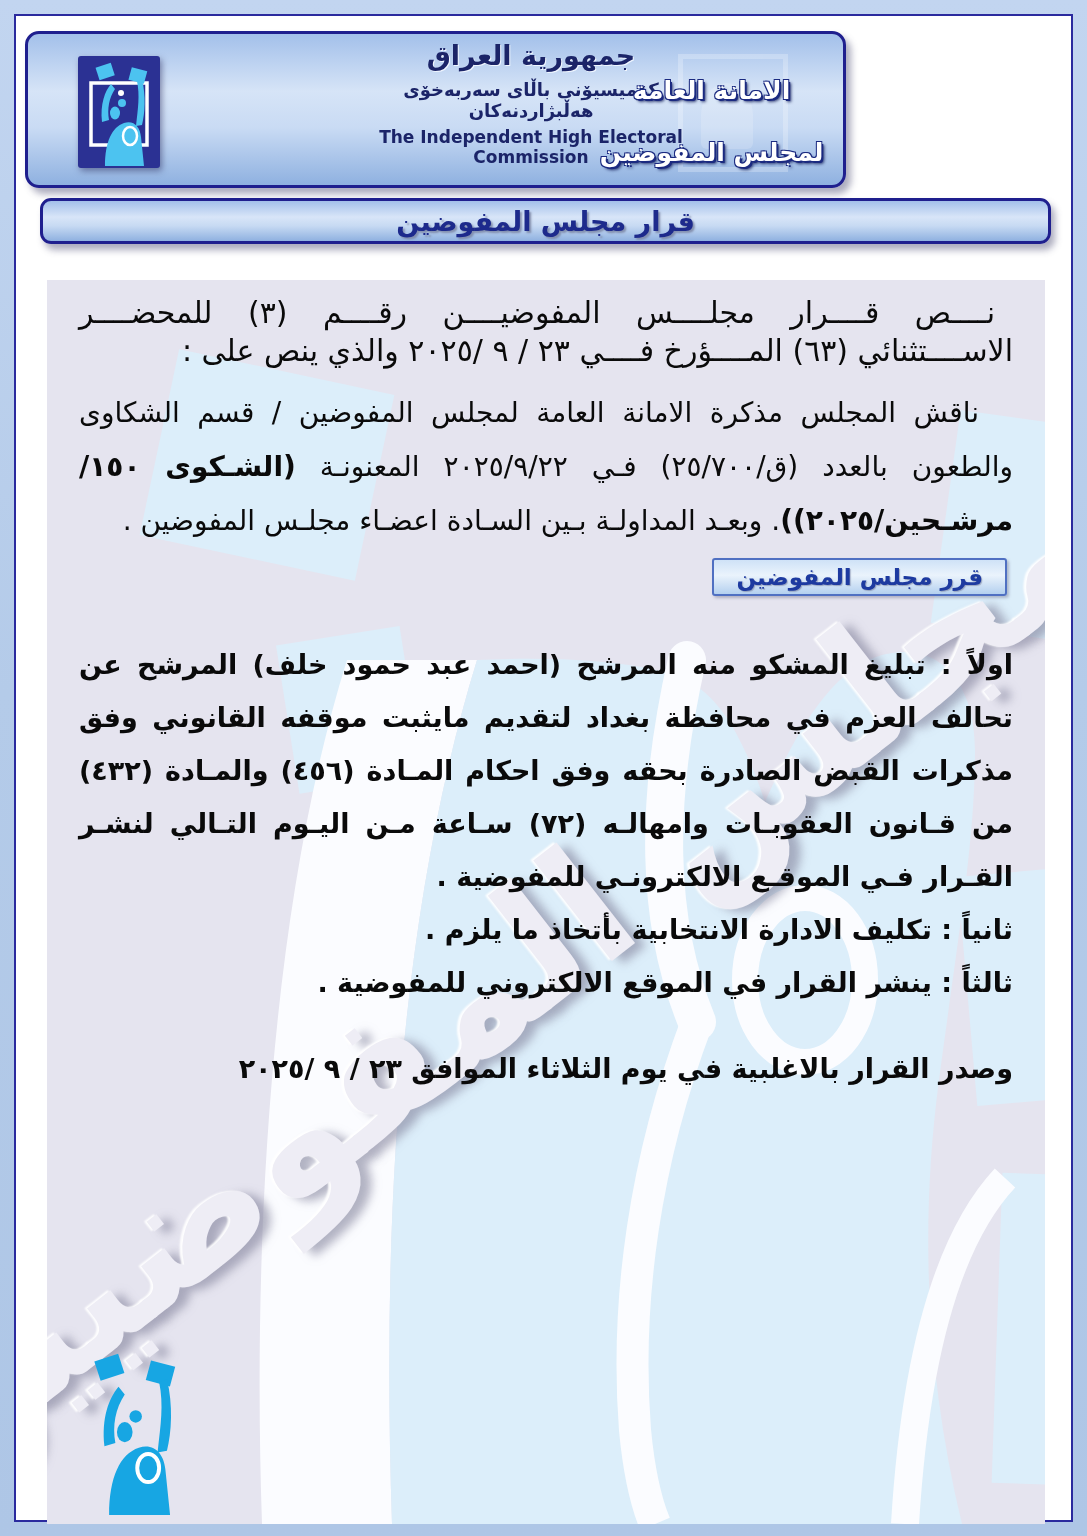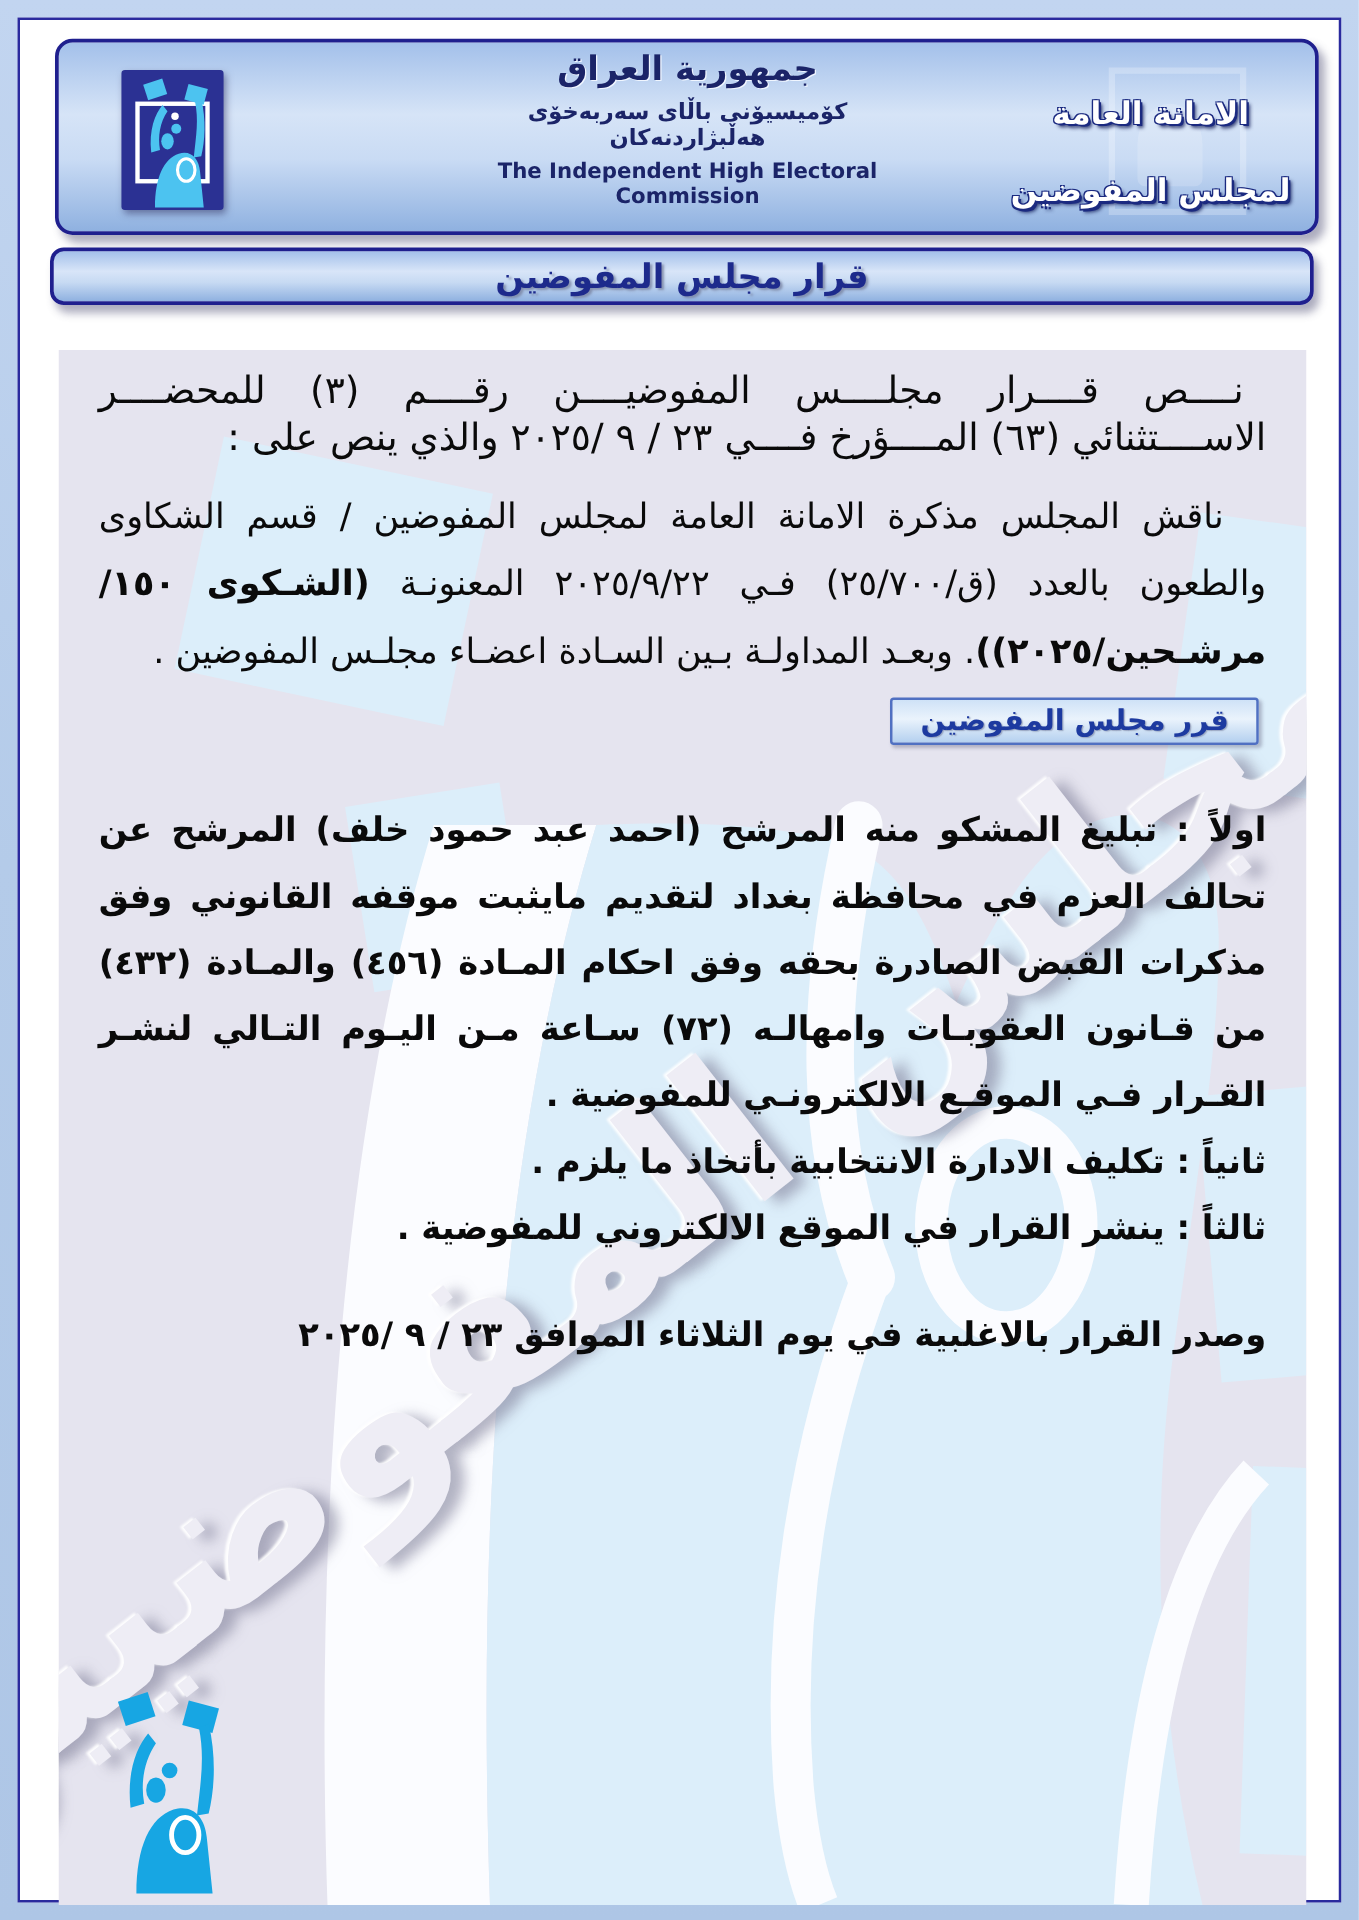--- a/index.html
+++ b/index.html
@@ -8,21 +8,21 @@
     font-family:"DejaVu Sans", sans-serif;
     background:linear-gradient(180deg,#c2d5f0 0%, #b4cbe9 45%, #aec6e6 100%);
     position:relative; overflow:hidden;
   }
   .page-frame {
     position:absolute; left:14px; top:14px; width:1059px; height:1508px;
     background:#ffffff; border:2px solid #2a2a9e;
   }
   
   .header-box {
-    position:absolute; left:28px; top:15px; width:1011px; height:157px;
+    position:absolute; left:9px; top:15px; width:821px; height:157px;
     border:3px solid #1f1f8e; border-radius:14px;
     background:linear-gradient(180deg,#a3c0ea 0%, #d6e4f7 38%, #c9dbf4 62%, #8fb1e0 100%);
     box-shadow:5px 6px 7px rgba(70,70,110,0.45);
   }
   .hdr-ghost {
     position:absolute; right:55px; top:20px; width:110px; height:118px;
     border:5px solid rgba(255,255,255,0.30); opacity:.8;
   }
   .hdr-ghost::after{
     content:""; position:absolute; left:18px; top:24px; width:52px; height:66px;

